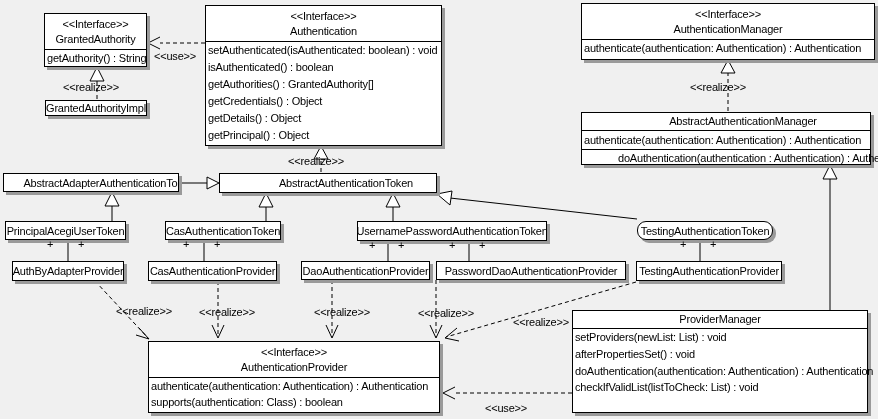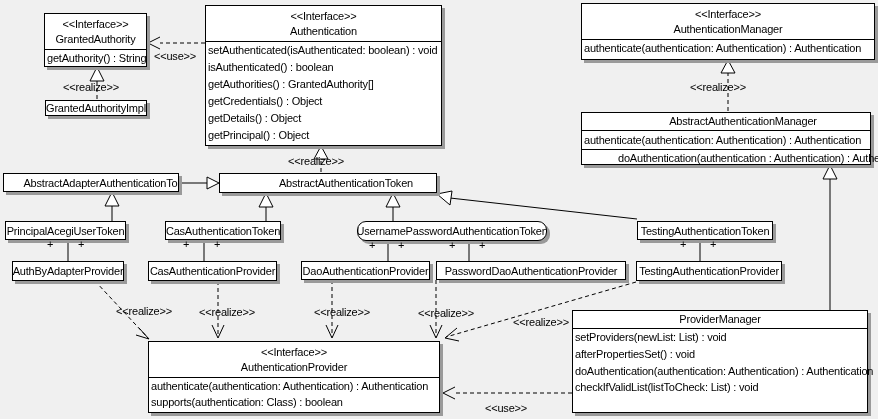--- a/index.html
+++ b/index.html
@@ -130,24 +130,24 @@
 <div class="box" style="left:219px;top:173px;width:218px;height:20px;">
   <div class="nameonly it">AbstractAuthenticationToken</div>
 </div>
 
 <div class="box" style="left:5px;top:221px;width:121px;height:19px;">
   <div class="nameonly">PrincipalAcegiUserToken</div>
 </div>
 <div class="box" style="left:157px;top:221px;width:116px;height:19px;margin-left:8px;">
   <div class="nameonly">CasAuthenticationToken</div>
 </div>
-<div class="box" style="left:357px;top:221px;width:190px;height:20px;border-radius:9px;">
+<div class="box" style="left:357px;top:221px;width:190px;height:20px;">
   <div class="nameonly">UsernamePasswordAuthenticationToken</div>
 </div>
-<div class="box" style="left:637px;top:221px;width:136px;height:19px;">
+<div class="box" style="left:637px;top:221px;width:136px;height:19px;border-radius:9px;">
   <div class="nameonly">TestingAuthenticationToken</div>
 </div>
 
 <div class="box" style="left:12px;top:261px;width:112px;height:20px;">
   <div class="nameonly">AuthByAdapterProvider</div>
 </div>
 <div class="box" style="left:148px;top:261px;width:129px;height:20px;">
   <div class="nameonly">CasAuthenticationProvider</div>
 </div>
 <div class="box" style="left:301px;top:261px;width:129px;height:19px;text-align:center;">

